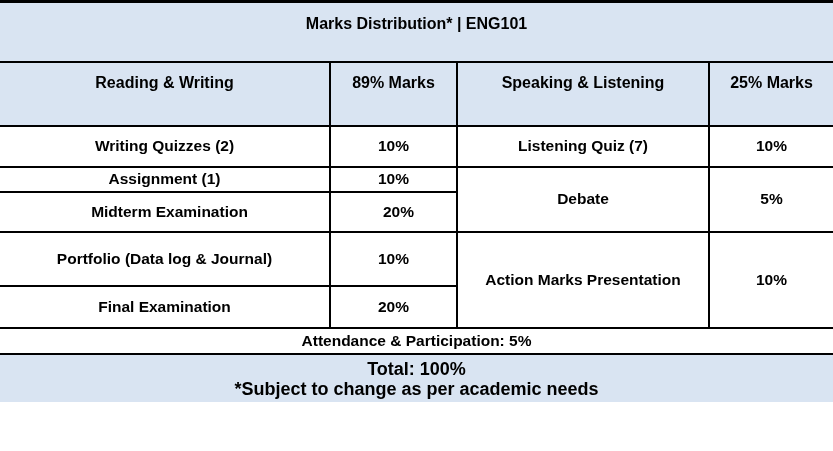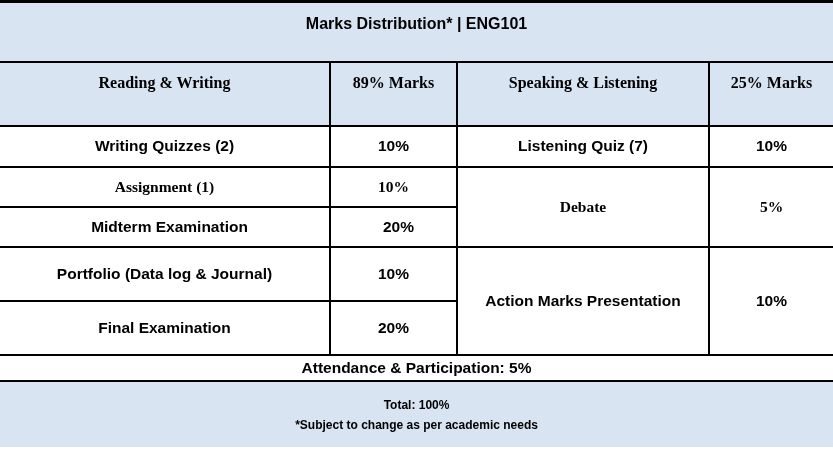--- a/index.html
+++ b/index.html
@@ -43,34 +43,33 @@
     background: var(--section-bg);
     height: 60px;
     padding-bottom: 16px;
     font-size: 16px;
   }
   tr.header-row td {
     background: var(--section-bg);
     height: 64px;
     padding-bottom: 22px;
     font-size: 16px;
-    font-family: Liberation Serif, serif;
   }
   tr.body-row-1 td { height: 41px; }
-  tr.body-row-2 td { height: 40px; font-family: Liberation Serif, serif; }
+  tr.body-row-2 td { height: 25px; }
   tr.body-row-3 td { height: 40px; padding-left: 10px; }
   tr.body-row-4 td { height: 54px; }
-  tr.body-row-5 td { height: 54px; }
+  tr.body-row-5 td { height: 42px; }
   tr.attendance-row td { height: 26px; }
   tr.total-row td {
     background: var(--section-bg);
     border-bottom: none;
-    height: 66px;
+    height: 48px;
     line-height: 20px;
-    font-size: 12px;
+    font-size: 18px;
   }
   .total-line { margin-top: 2px; }
 </style>
 </head>
 <body>
 
 <table class="marks-table">
   <colgroup>
     <col style="width:330px">
     <col style="width:127px">

